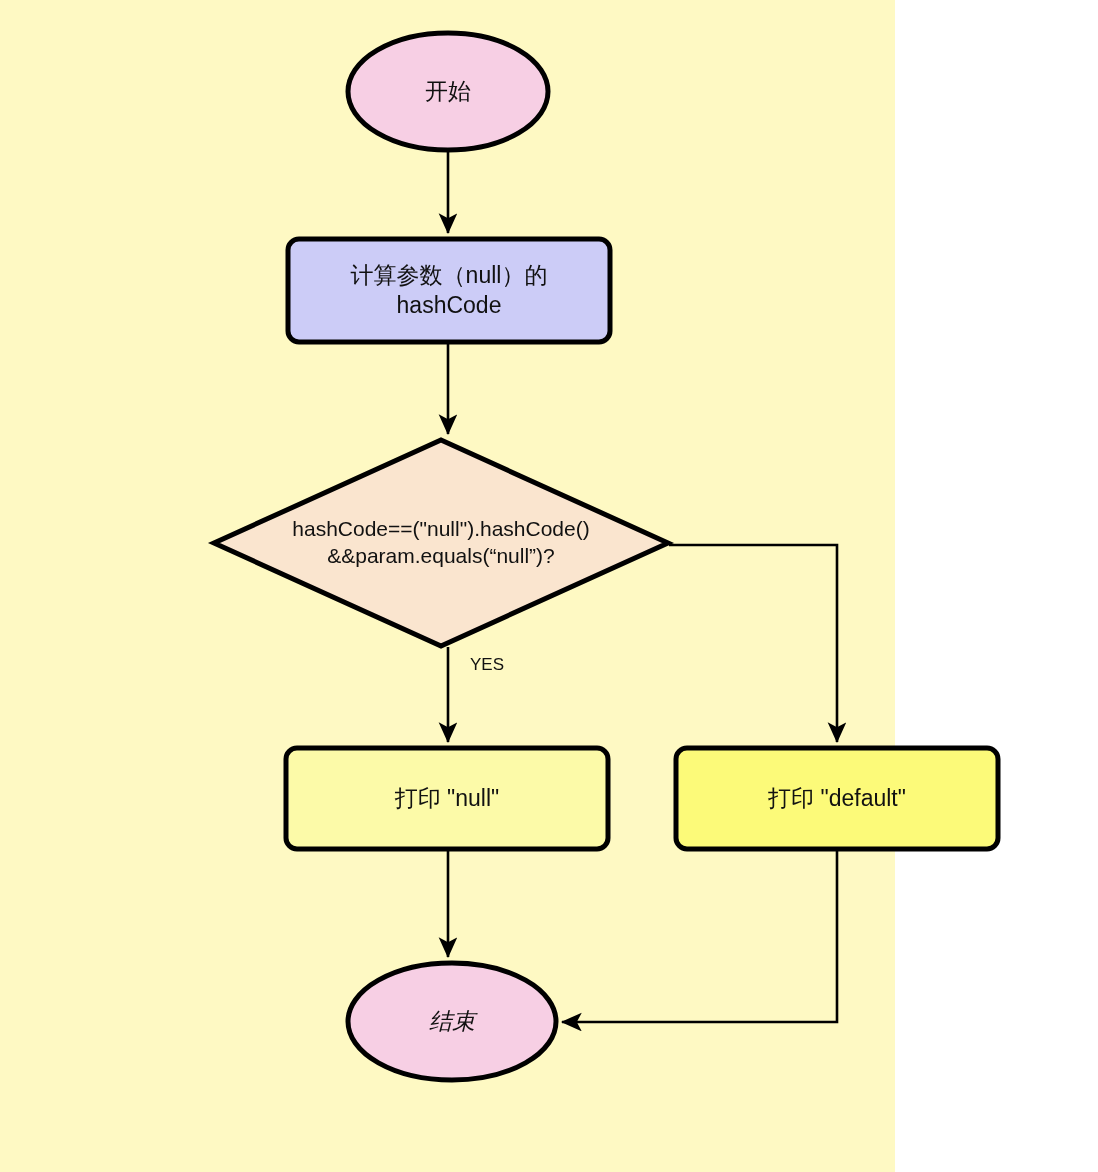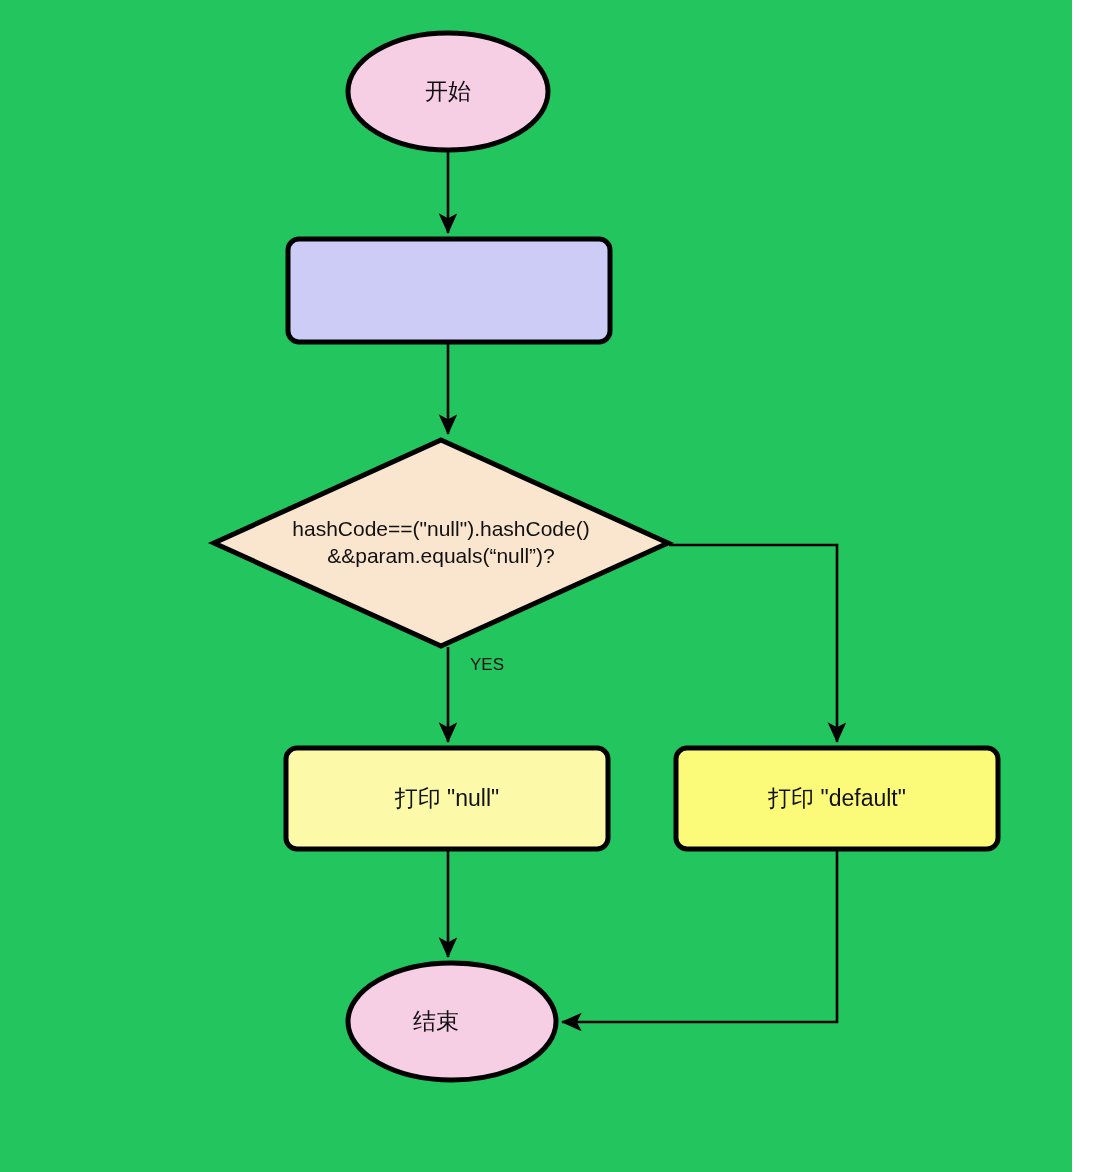--- a/index.html
+++ b/index.html
@@ -8,23 +8,23 @@
     background: #ffffff;
   }
   body {
     width: 1098px;
     height: 1172px;
     font-family: "Liberation Sans", "DejaVu Sans", sans-serif;
     overflow: hidden;
   }
   #flow-root {
     position: relative;
-    width: 1072px;
+    width: 895px;
     height: 1172px;
-    background: #22c55e;
+    background: #fef9c3;
   }
   svg.layer {
     position: absolute;
     top: 0;
     left: 0;
     width: 1098px;
     height: 1172px;
   }
   .node-label {
     position: absolute;
@@ -73,25 +73,27 @@
       <rect id="shape-compute" rx="11" ry="11" stroke="#000000" stroke-width="5" x="288" y="239" width="322" height="103" fill="#ccccf7"></rect>
       <polygon id="shape-decision" stroke="#000000" stroke-width="5" stroke-linejoin="miter" points="441,440 668,543 441,646 214,543" fill="#fae5cf"></polygon>
       <rect id="shape-print-null" rx="11" ry="11" stroke="#000000" stroke-width="5" x="286" y="748" width="322" height="101" fill="#fcfaa8"></rect>
       <rect id="shape-print-default" rx="11" ry="11" stroke="#000000" stroke-width="5" x="676" y="748" width="322" height="101" fill="#fcfa79"></rect>
       <ellipse id="shape-end" stroke="#000000" stroke-width="5" cx="452" cy="1021.5" rx="104" ry="58.5" fill="#f7cfe4"></ellipse>
     </g>
   </svg>
 
   <div class="node-label lbl-terminal" id="label-start" style="left: 348px; top: 33px; width: 200px; height: 117px;">开始</div>
 
+  <div class="node-label lbl-process" id="label-compute" style="left: 298px; top: 239px; width: 302px; height: 103px;">计算参数（null）的
+hashCode</div>
 
   <div class="node-label lbl-decision" id="label-decision" style="left: 272px; top: 440px; width: 338px; height: 206px;">hashCode==("null").hashCode()
 &amp;&amp;param.equals(“null”)?</div>
 
   <div class="node-label lbl-process" id="label-print-null" style="left: 296px; top: 748px; width: 302px; height: 101px;">打印 "null"</div>
 
   <div class="node-label lbl-process" id="label-print-default" style="left: 686px; top: 748px; width: 302px; height: 101px;">打印 "default"</div>
 
-  <div class="node-label lbl-terminal" id="label-end" style="left: 332px; top: 963px; width: 208px; height: 117px;">结束</div>
+  <div class="node-label lbl-terminal" id="label-end" style="left: 348px; top: 963px; width: 208px; height: 117px; font-style: italic;">结束</div>
 
   <div class="edge-label" id="label-edge-yes" style="left: 470px; top: 655px;">YES</div>
 
 </div>
 
 </body></html>

